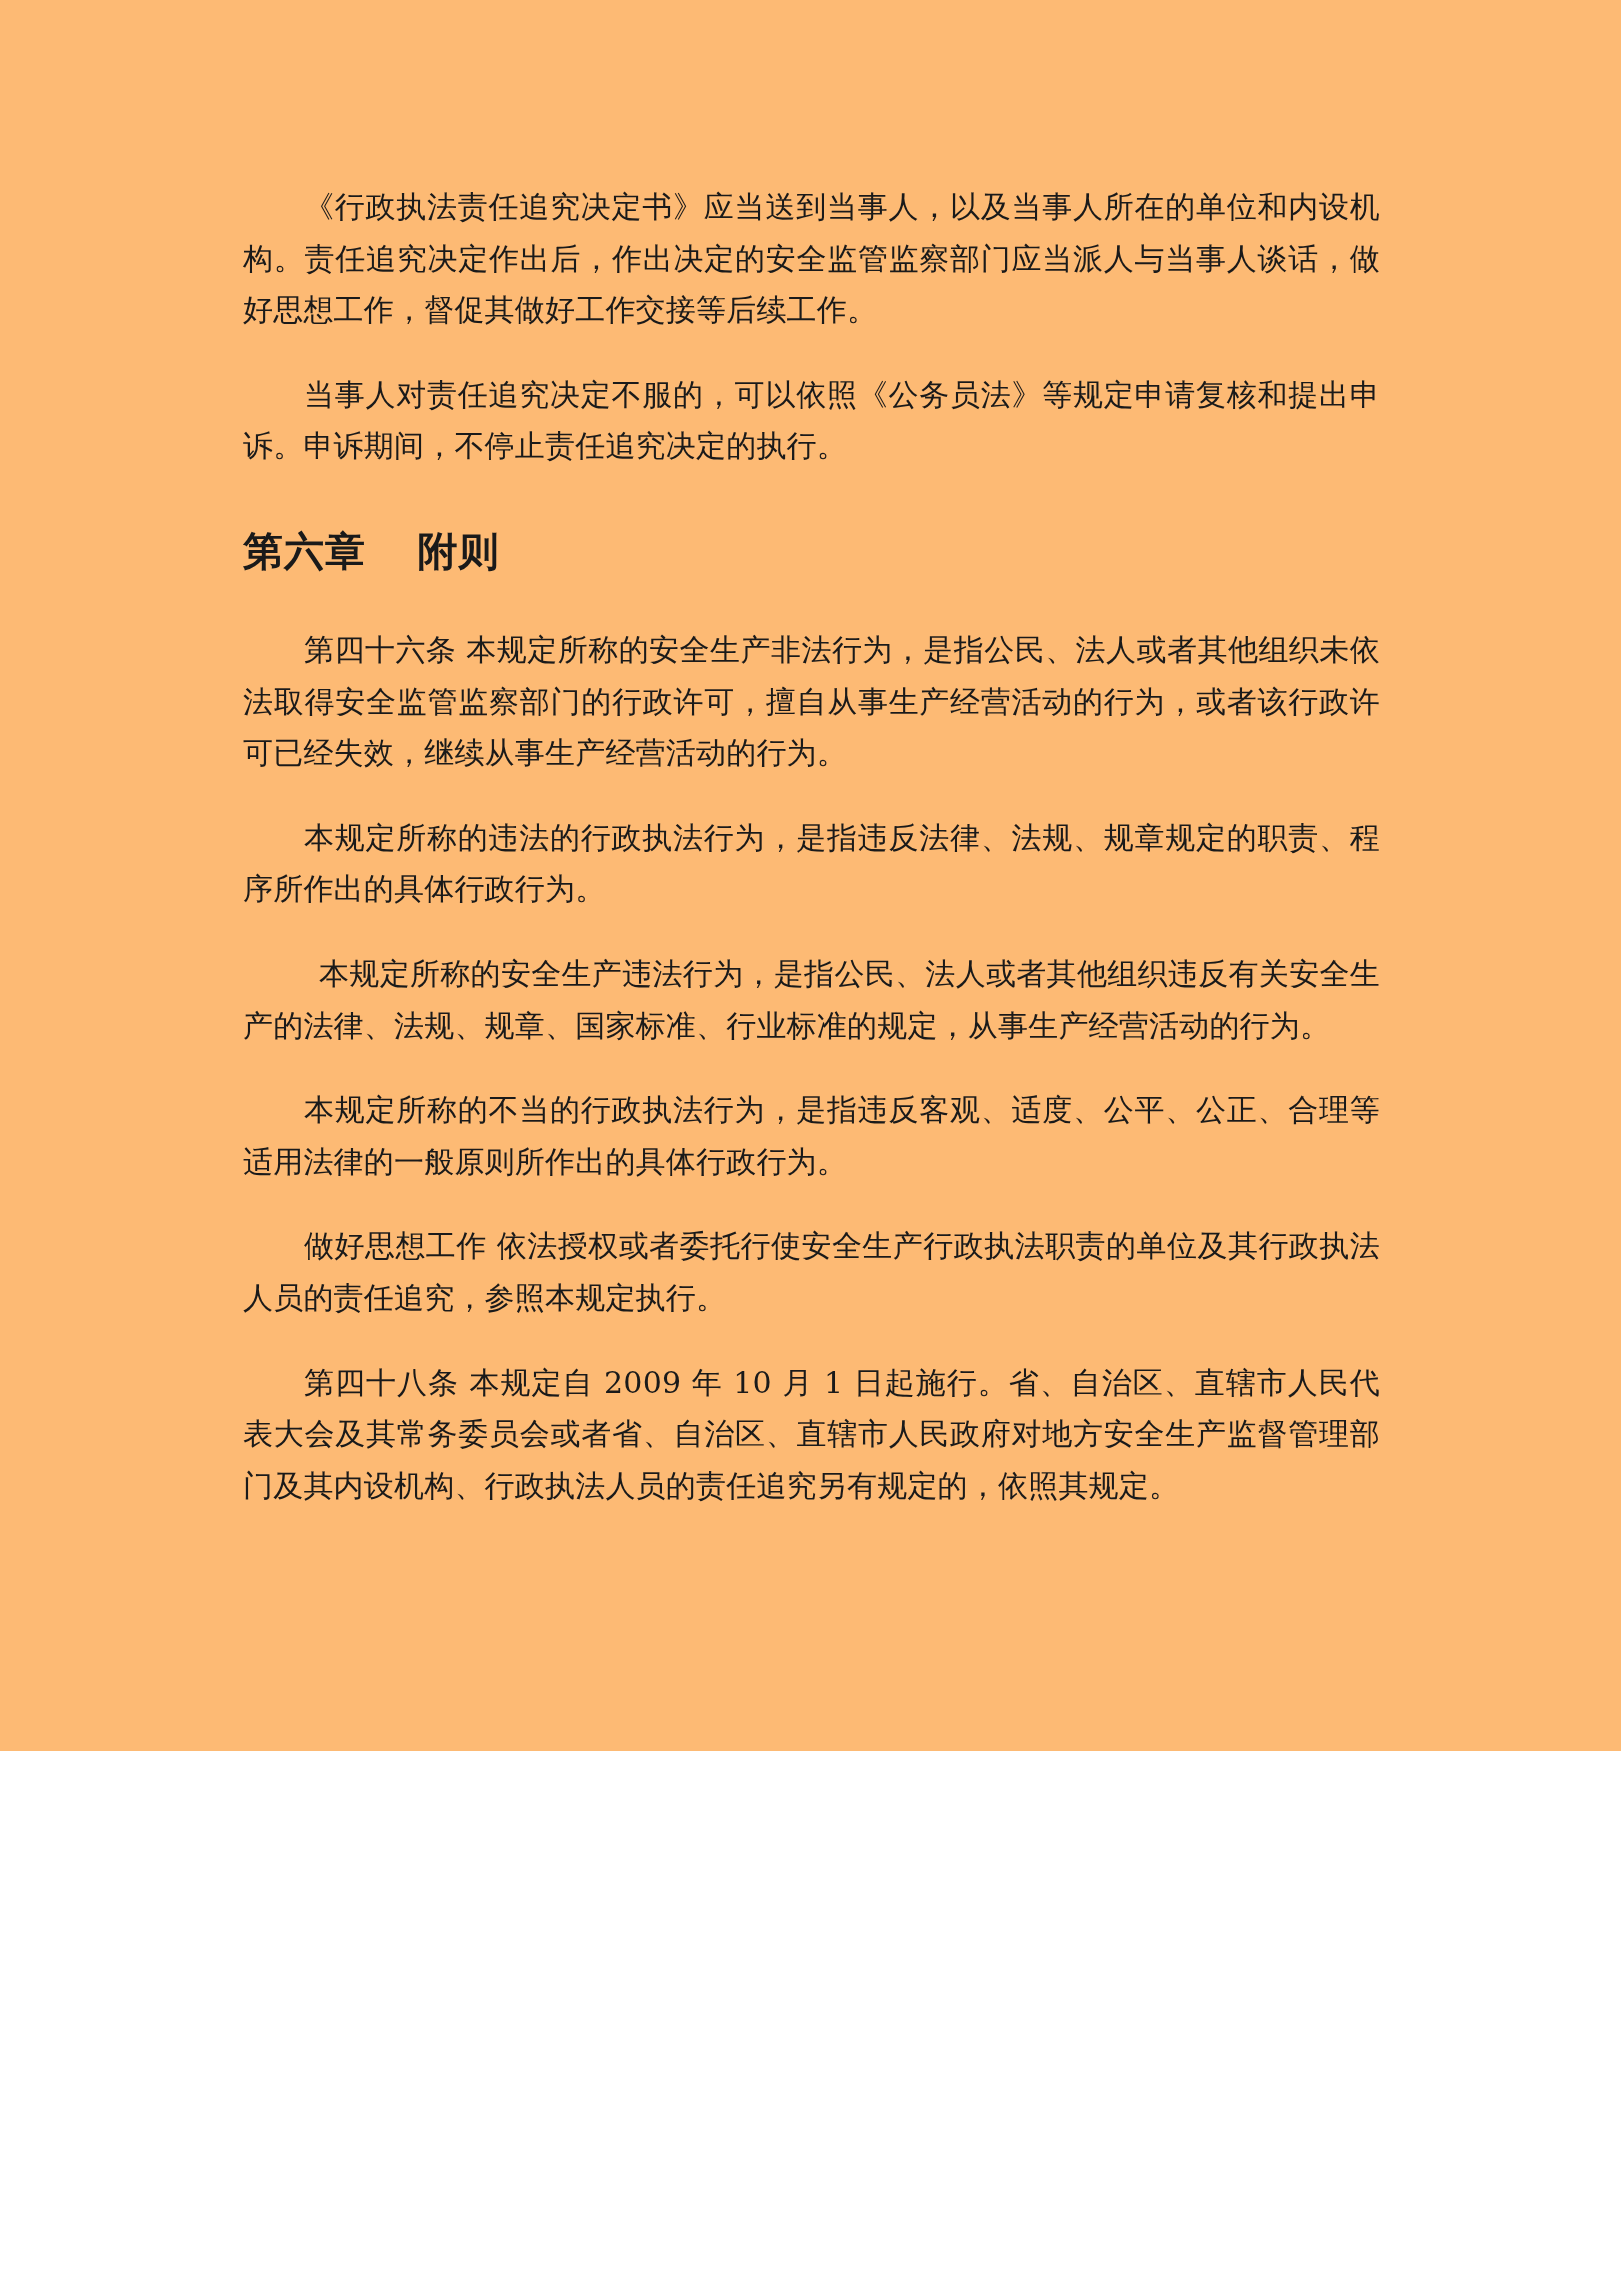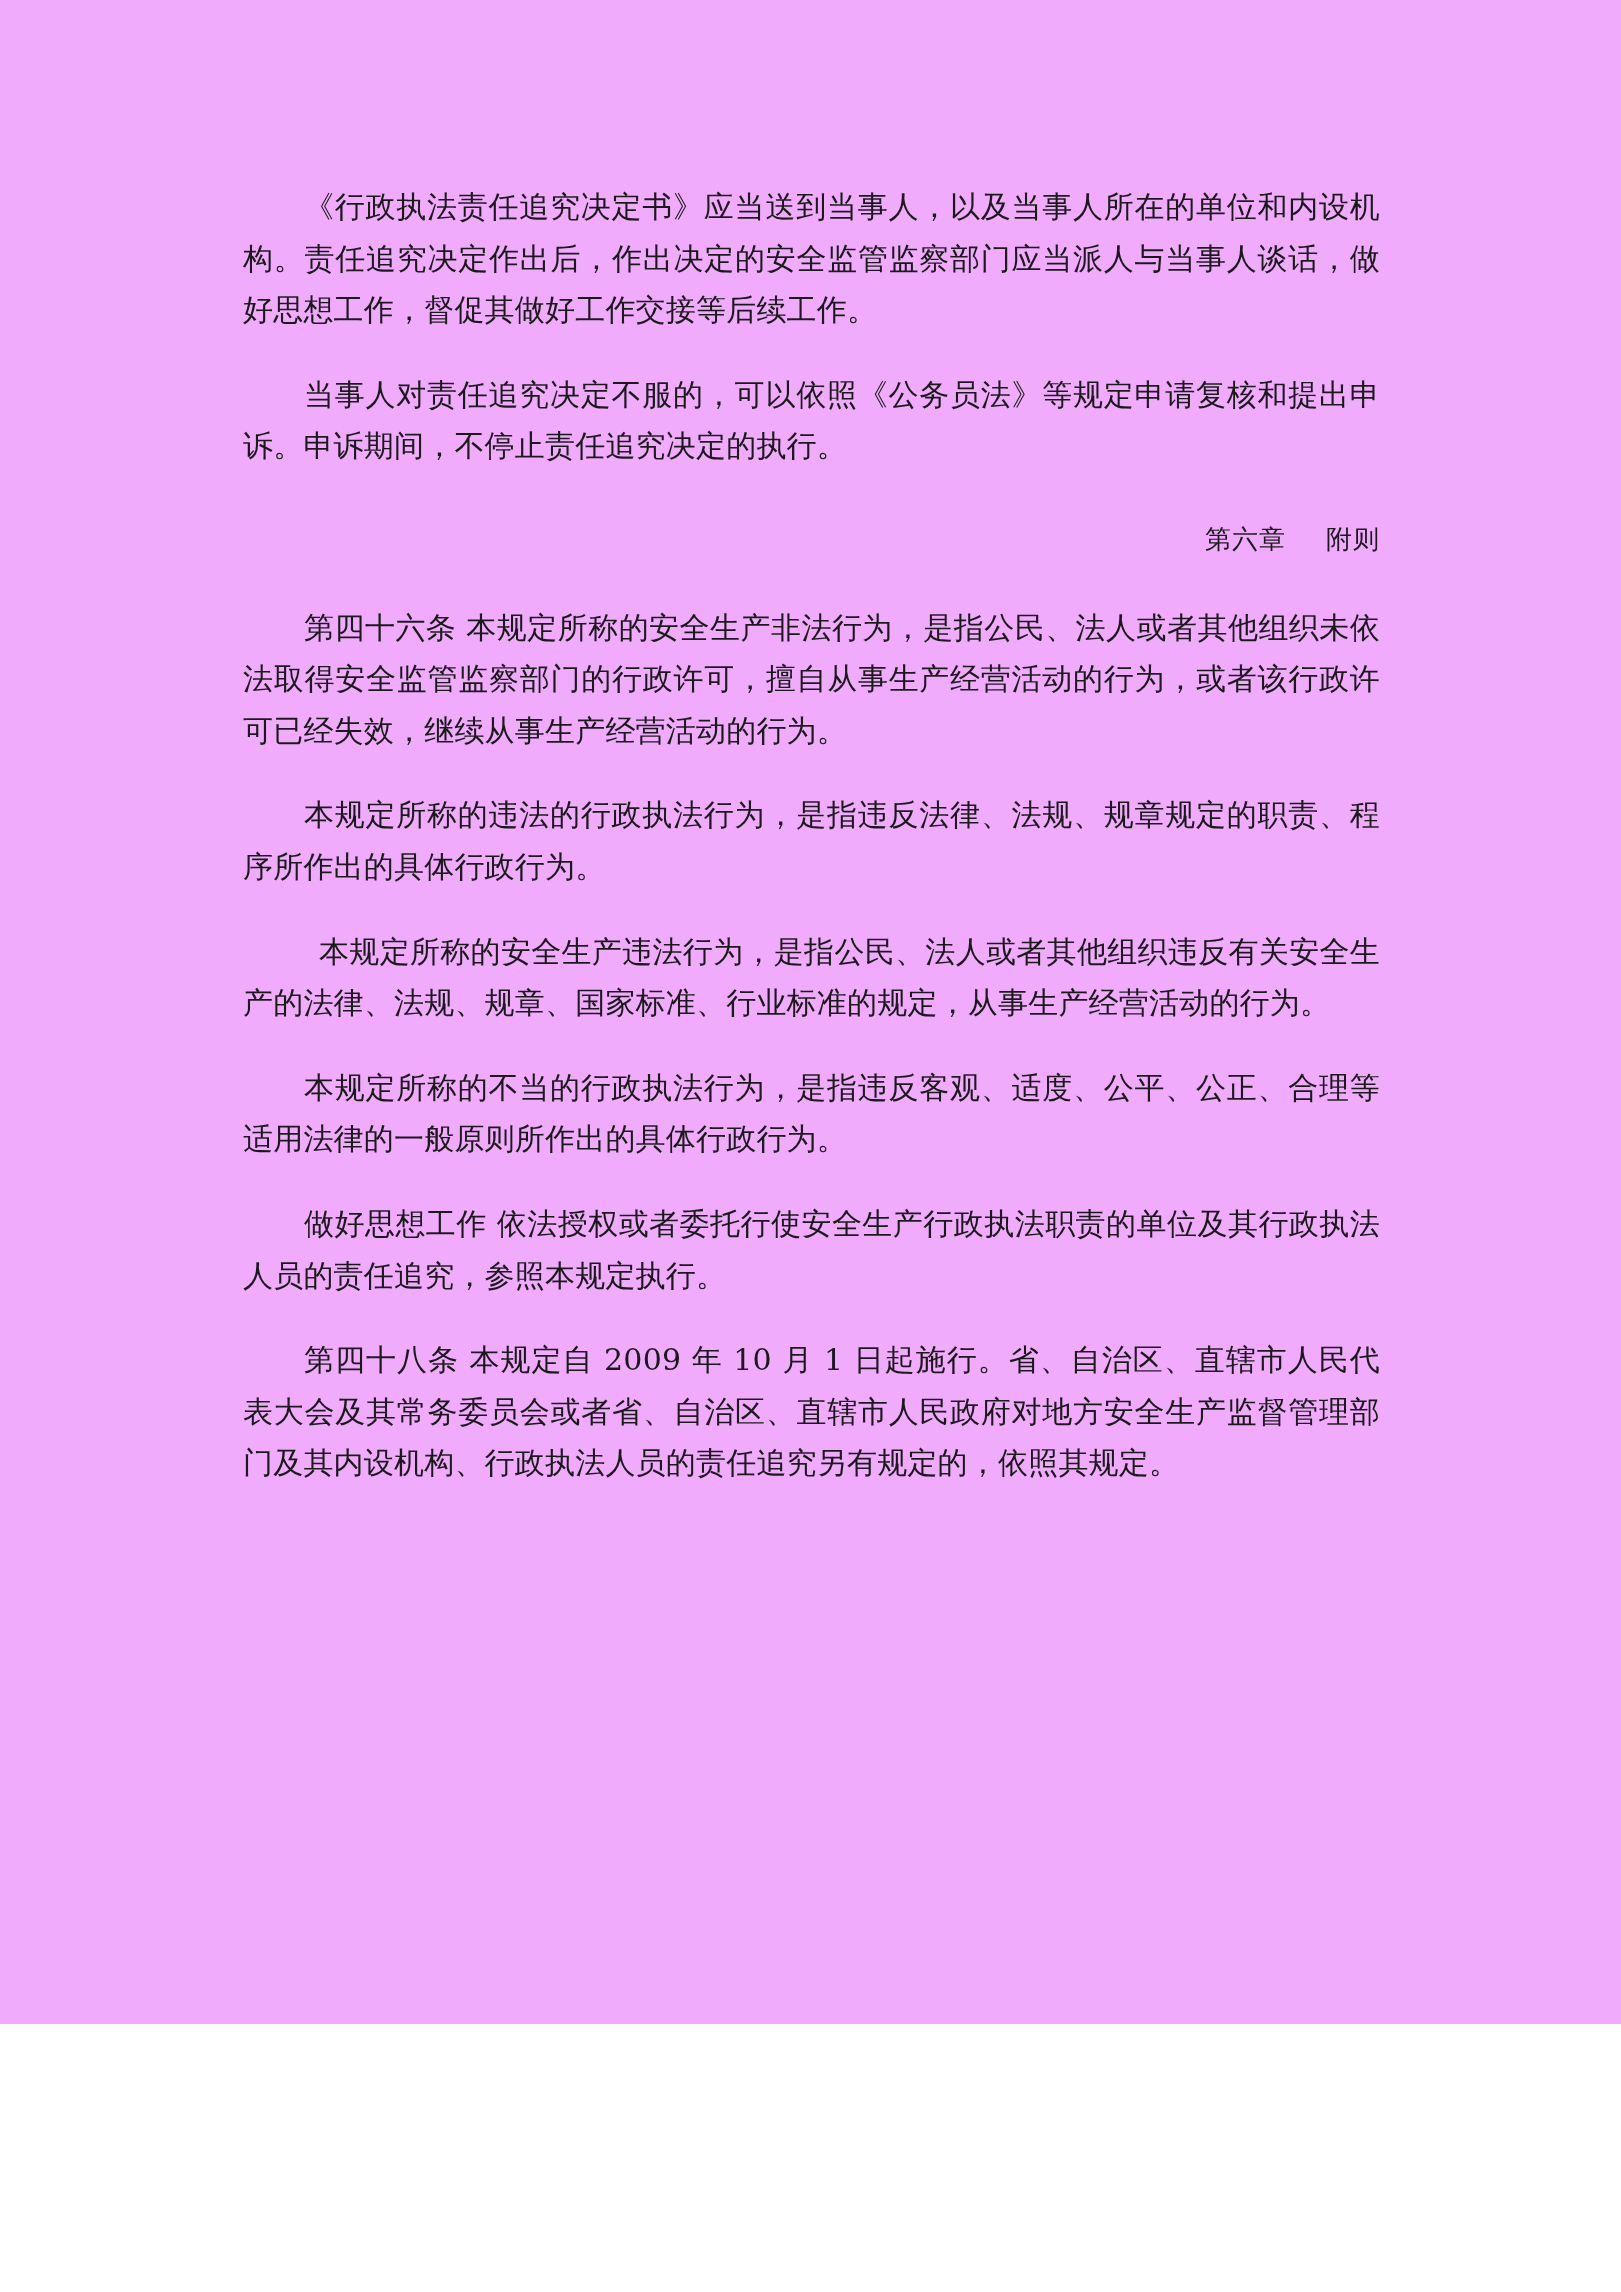--- a/index.html
+++ b/index.html
@@ -7,22 +7,22 @@
     padding: 0;
     background: #ffffff;
   }
   body {
     font-family: "DejaVu Serif", "Liberation Serif", serif;
     color: #1a1a1a;
   }
   .page {
     position: relative;
     width: 1621px;
-    height: 2024px;
-    background: #f0abfc;
+    height: 1751px;
+    background: #fdba74;
     box-sizing: border-box;
     overflow: hidden;
   }
   .content {
     position: absolute;
     left: 243px;
     top: 181px;
     width: 1137px;
   }
   p.para {
@@ -35,24 +35,24 @@
     color: #1a1a1a;
   }
   p.para.indent {
     text-indent: 61px;
   }
   p.para.indent-wide {
     text-indent: 76px;
   }
   h2.chapter {
     margin: 47px 0 41px 0;
-    font-size: 26px;
+    font-size: 40px;
     line-height: 1.6;
-    font-weight: normal;
-    text-align: right;
+    font-weight: bold;
+    text-align: left;
     letter-spacing: 1px;
   }
   .chapter .gap {
     display: inline-block;
     width: 21.6px;
   }
 </style>
 </head>
 <body>
 

